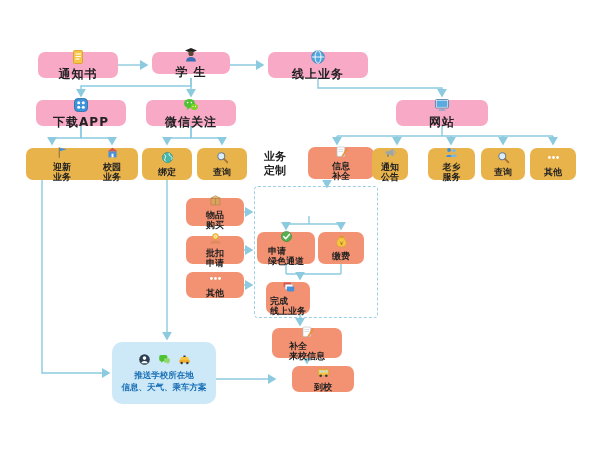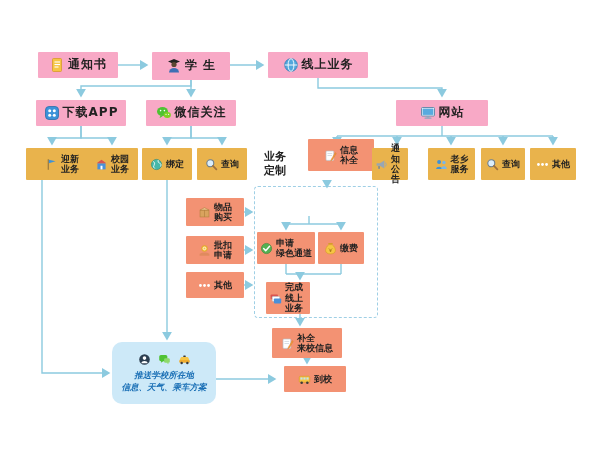--- a/index.html
+++ b/index.html
@@ -1,33 +1,33 @@
 <!DOCTYPE html>
 <html><head>
 <meta charset="utf-8">
 <style>
   html,body{margin:0;padding:0;background:#ffffff;}
   body{font-family:"DejaVu Sans","Liberation Sans",sans-serif;}
   #canvas{position:relative;width:600px;height:450px;background:#ffffff;overflow:hidden;}
   .wires{position:absolute;left:0;top:0;z-index:0;}
   .dashed-box{position:absolute;border:1.6px dashed #9fcfe5;border-radius:4px;z-index:0;box-sizing:border-box;}
   .node{position:absolute;display:flex;align-items:center;justify-content:center;gap:3px;
-        border-radius:1px;z-index:1;box-sizing:border-box;padding:2px 3px;}
+        border-radius:7px;z-index:1;box-sizing:border-box;padding:2px 3px;flex-direction:column;}
   .pink{background:#f8a9c6;}
   .gold{background:#e9b34c;}
   .orange{background:#f39273;}
   .node .lbl{white-space:pre-line;line-height:1.15;color:#222;font-weight:bold;}
   .big .lbl{font-size:12px;letter-spacing:1px;}
   .small .lbl{font-size:9px;letter-spacing:0;}
   .ic{width:16px;height:16px;flex:0 0 auto;}
   .ic.sm{width:13px;height:13px;}
   .plain-label{position:absolute;z-index:1;color:#222;font-weight:bold;font-size:11px;
                white-space:pre-line;line-height:1.3;text-align:center;}
   .panel{position:absolute;background:#cde9f8;border-radius:10px;z-index:1;display:flex;
-         flex-direction:column;align-items:center;justify-content:center;gap:4px;box-sizing:border-box;font-style:italic;}
+         flex-direction:column;align-items:center;justify-content:center;gap:4px;box-sizing:border-box;}
   .panel .lbl{font-size:8.5px;color:#1a6fb5;font-weight:bold;text-align:center;
               white-space:pre-line;line-height:1.35;}
   .panel .icons{display:flex;gap:7px;align-items:center;}
 </style>
 </head>
 <body>
 
 <div id="canvas">
 
   <svg width="0" height="0" style="position:absolute" aria-hidden="true">
@@ -212,21 +212,21 @@
   </svg>
 
   <div class="dashed-box" style="left:254px;top:186px;width:124px;height:132px"></div>
 
   <div class="node pink big" style="left:38px;top:52px;width:80px;height:26px">
     <svg class="ic">
         <use href="#i-doc"></use>
       </svg>
     <span class="lbl">通知书</span>
   </div>
-  <div class="node pink big" style="left:152px;top:52px;width:78px;height:28px">
+  <div class="node pink big" style="left:152px;top:52px;width:78px;height:22px">
     <svg class="ic">
         <use href="#i-student"></use>
       </svg>
     <span class="lbl">学 生</span>
   </div>
   <div class="node pink big" style="left:268px;top:52px;width:100px;height:26px">
     <svg class="ic">
         <use href="#i-globe"></use>
       </svg>
     <span class="lbl">线上业务</span>
@@ -274,21 +274,21 @@
   <div class="node gold small" style="left:197px;top:148px;width:50px;height:32px">
     <svg class="ic sm">
         <use href="#i-mag"></use>
       </svg>
     <span class="lbl">查询</span>
   </div>
 
   <div class="plain-label" style="left:252px;top:150px;width:46px">业务
 定制</div>
 
-  <div class="node orange small" style="left:308px;top:139px;width:66px;height:32px">
+  <div class="node orange small" style="left:308px;top:147px;width:66px;height:32px">
     <svg class="ic sm">
         <use href="#i-pencil"></use>
       </svg>
     <span class="lbl">信息
 补全</span>
   </div>
   <div class="node gold small" style="left:372px;top:148px;width:36px;height:32px">
     <svg class="ic sm">
         <use href="#i-horn"></use>
       </svg>
@@ -357,21 +357,21 @@
 线上业务</span>
   </div>
 
   <div class="node orange small" style="left:272px;top:328px;width:70px;height:30px">
     <svg class="ic sm">
         <use href="#i-pencil"></use>
       </svg>
     <span class="lbl">补全
 来校信息</span>
   </div>
-  <div class="node orange small" style="left:284px;top:366px;width:62px;height:26px">
+  <div class="node orange small" style="left:292px;top:366px;width:62px;height:26px">
     <svg class="ic sm">
         <use href="#i-bus"></use>
       </svg>
     <span class="lbl">到校</span>
   </div>
 
   <div class="panel" style="left:112px;top:342px;width:104px;height:62px">
     <div class="icons">
       <svg class="ic sm">
           <use href="#i-personbadge"></use>

